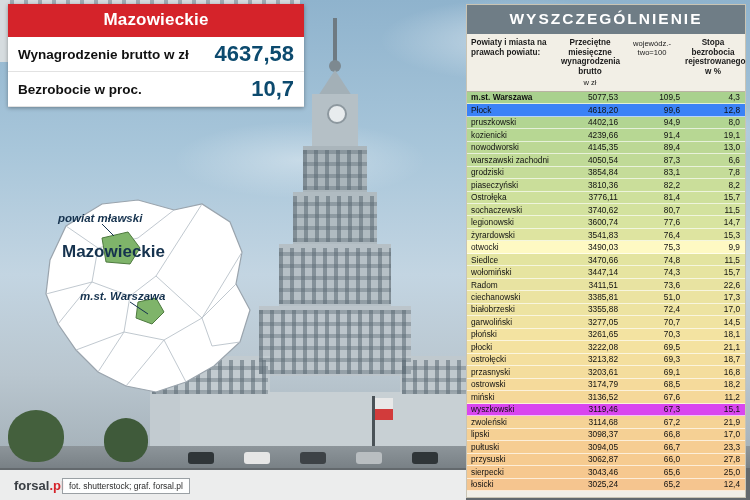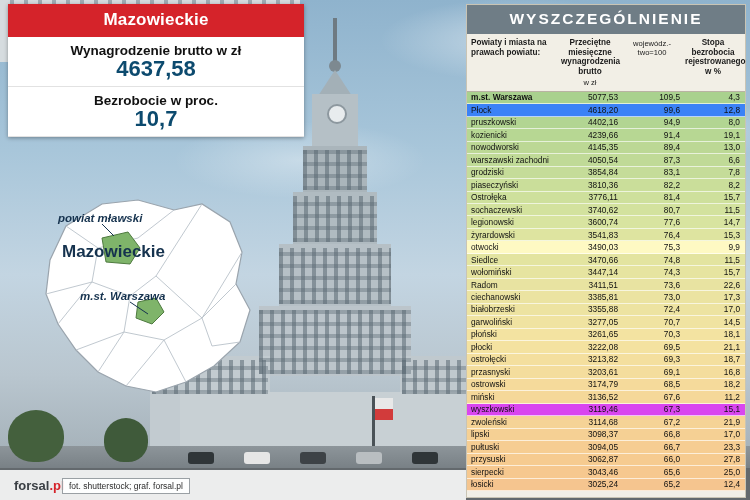--- a/index.html
+++ b/index.html
@@ -78,21 +78,21 @@
     position:absolute;left:8px;top:4px;width:296px;
     background:#ffffff;
     box-shadow:0 1px 4px rgba(0,0,0,.35);
   }
   #info-title{
     background:#d5232a;color:#fff;text-align:center;
     font-size:17px;font-weight:bold;padding:6px 0 7px;letter-spacing:.2px;
   }
   .info-row{
     display:flex;align-items:center;justify-content:space-between;
-    padding:6px 10px 6px 10px;border-bottom:1px solid #e2e2e2;flex-direction:column;
+    padding:6px 10px 6px 10px;border-bottom:1px solid #e2e2e2;
   }
   .info-row .lbl{font-size:13.5px;font-weight:bold;color:#111;}
   .info-row .val{font-size:22px;font-weight:bold;color:#0c4a6e;line-height:1;}
   #info-note{
     font-size:9.5px;color:#111;line-height:1.45;padding:7px 9px 9px 9px;font-weight:bold;
   }
 
   
   #map-wrap{position:absolute;left:6px;top:186px;width:300px;height:248px;}
   #map-label-powiat{
@@ -348,21 +348,21 @@
       </div>
       <div class="trow" style="background: rgb(232, 227, 161);">
         <div class="td c1">Radom</div>
         <div class="td c2">3411,51</div>
         <div class="td c3">73,6</div>
         <div class="td c4">22,6</div>
       </div>
       <div class="trow" style="background: rgb(235, 227, 161);">
         <div class="td c1">ciechanowski</div>
         <div class="td c2">3385,81</div>
-        <div class="td c3">73,0</div>
+        <div class="td c3">51,0</div>
         <div class="td c4">17,3</div>
       </div>
       <div class="trow" style="background: rgb(237, 227, 161);">
         <div class="td c1">białobrzeski</div>
         <div class="td c2">3355,88</div>
         <div class="td c3">72,4</div>
         <div class="td c4">17,0</div>
       </div>
       <div class="trow" style="background: rgb(240, 227, 161);">
         <div class="td c1">garwoliński</div>

